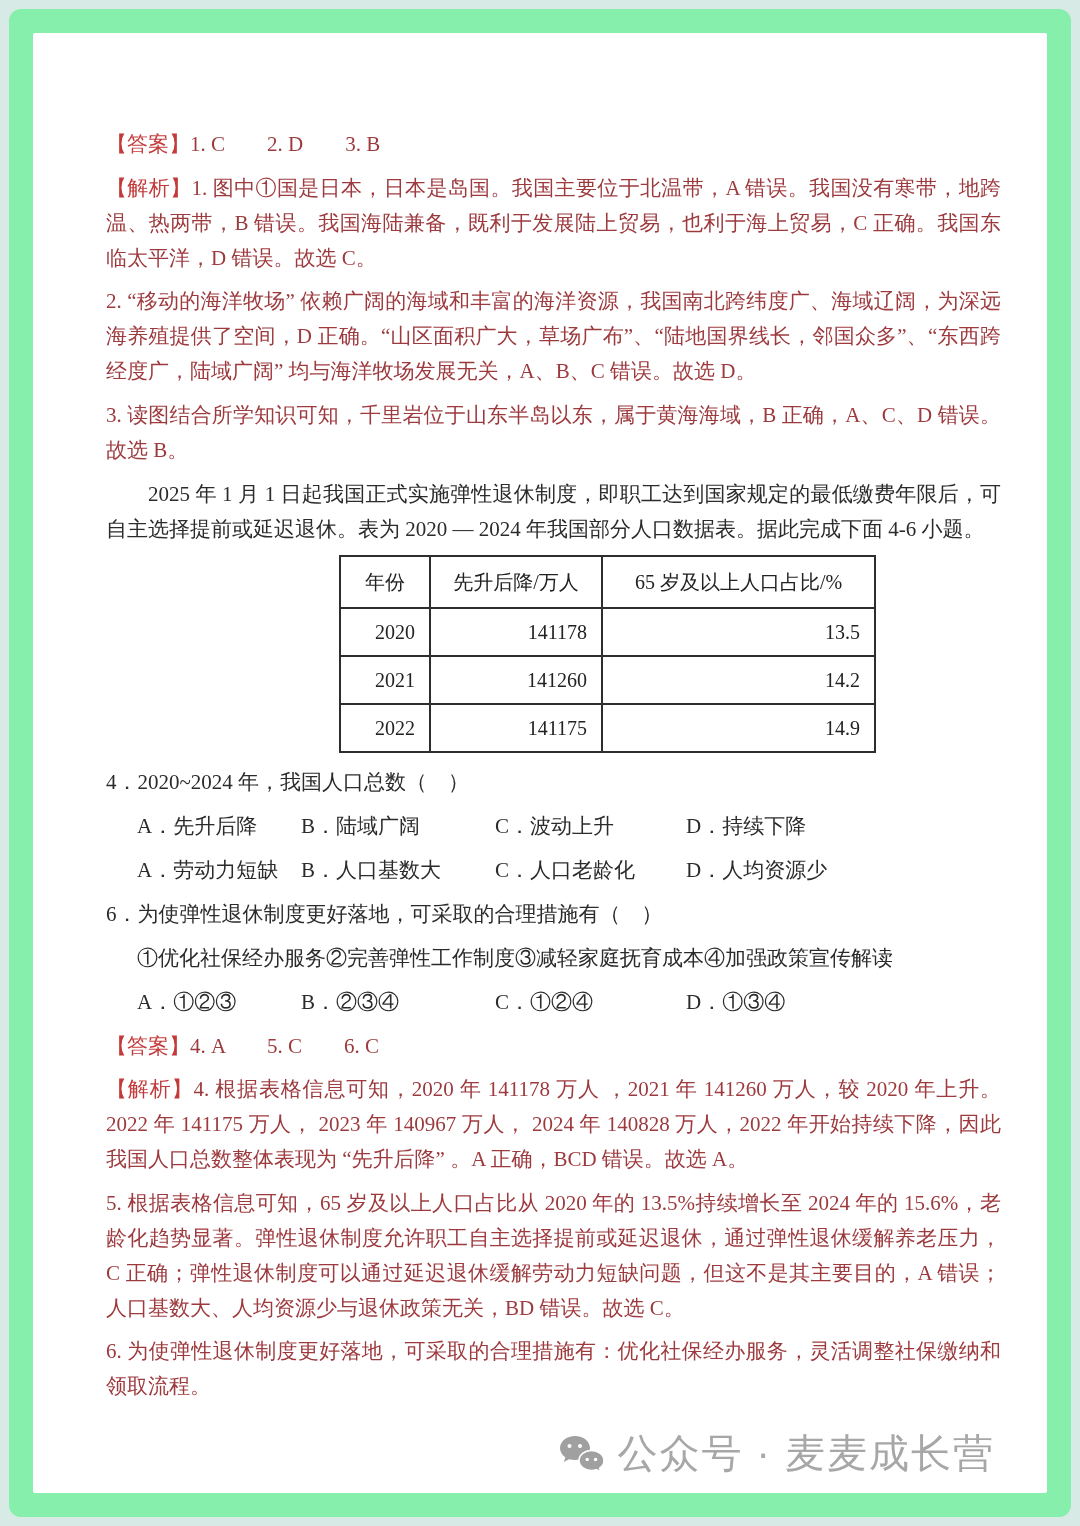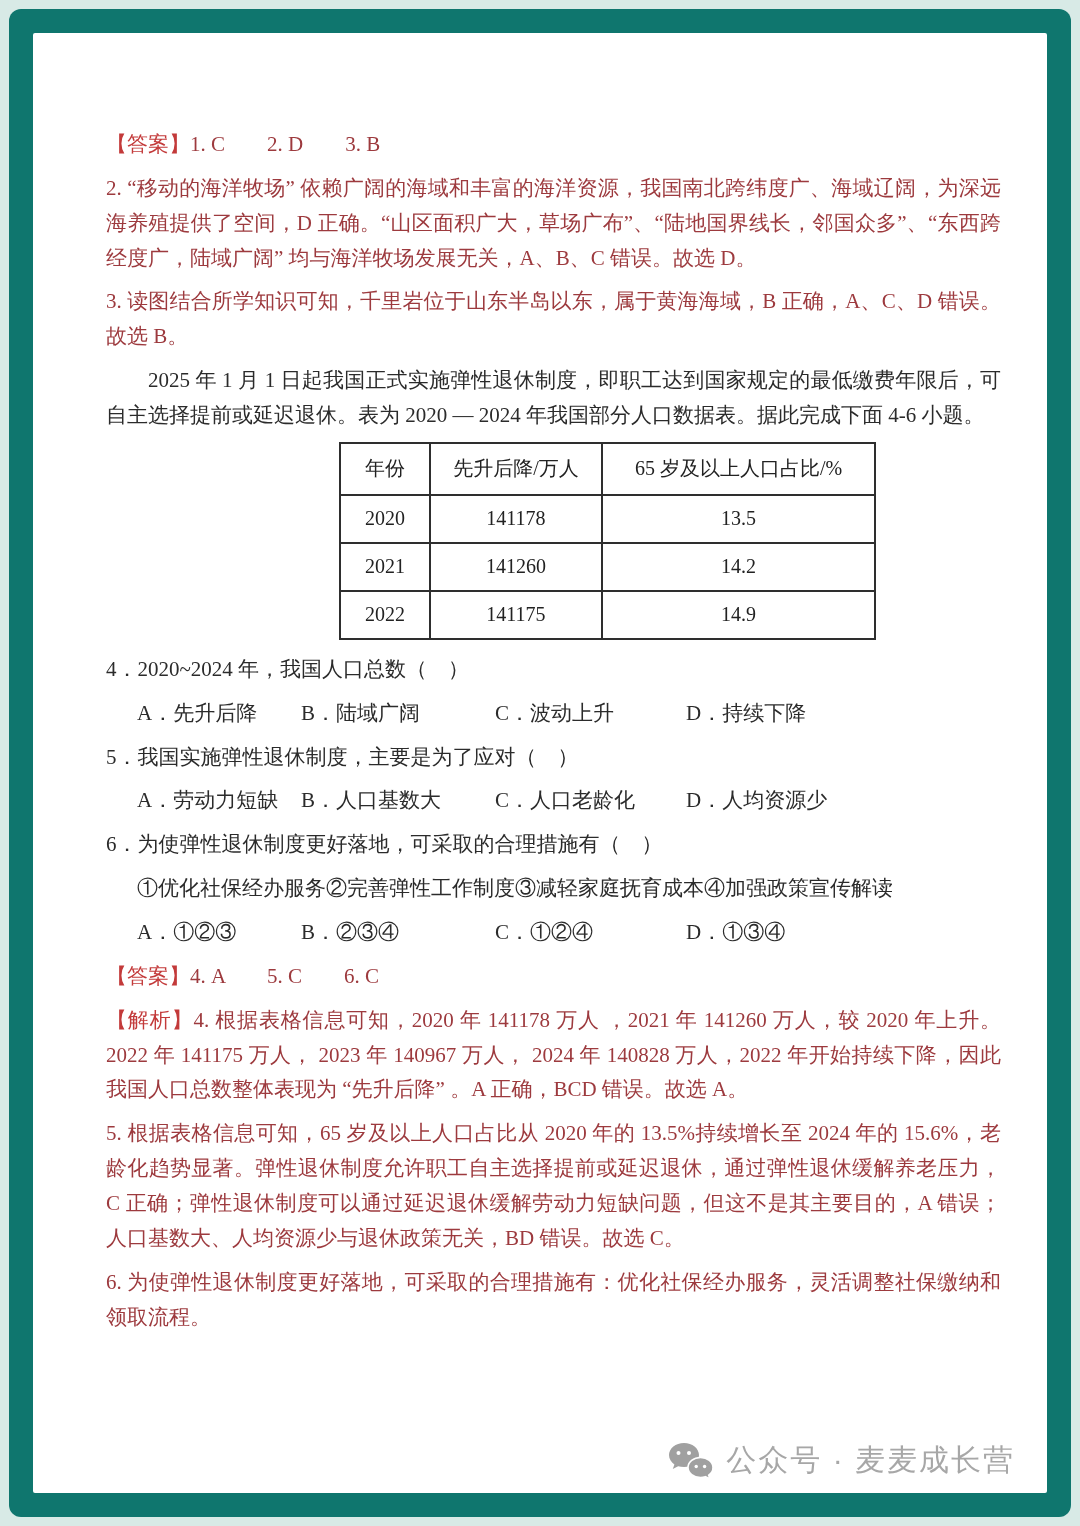--- a/index.html
+++ b/index.html
@@ -4,21 +4,21 @@
 <style>
   html, body {
     margin: 0; padding: 0;
     width: 1080px; height: 1526px;
     background: #d8eae6;
     overflow: hidden;
     font-family: "Liberation Serif", "DejaVu Serif", serif;
   }
   .frame {
     position: absolute; inset: 9px;
-    background: #0f766e;
+    background: #86efac;
     border-radius: 12px;
   }
   .paper {
     position: absolute; inset: 24px;
     background: #ffffff;
     border-radius: 2px;
   }
   .content {
     position: absolute;
     left: 73px; right: 46px; top: 94px;
@@ -40,57 +40,58 @@
     font-size: 20px;
     color: #222;
   }
   table.pop th, table.pop td {
     border: 2px solid #2e2e2e;
     text-align: center;
     font-weight: normal;
     padding: 0 14px;
   }
   table.pop thead th { height: 50px; }
-  table.pop tbody td { height: 46px; }
+  table.pop tbody td { height: 46px; text-align: right; }
   table.pop th:nth-child(1), table.pop td:nth-child(1) { width: 60px; }
   table.pop th:nth-child(2), table.pop td:nth-child(2) { width: 142px; }
   table.pop th:nth-child(3), table.pop td:nth-child(3) { width: 243px; }
 
   
   .options {
     display: grid;
     grid-template-columns: 164px 194px 191px auto;
     padding-left: 31px;
     margin: 0 0 9px 0;
   }
   .sub { padding-left: 31px; margin: 0 0 5px 0; }
   .q { margin-bottom: 5px; }
 
   
   .watermark {
     position: absolute;
-    right: 32px; bottom: 12px;
+    right: 52px; bottom: 12px;
     display: flex; align-items: center; gap: 12px;
     color: #a7a7a7;
     font-family: "Liberation Sans", sans-serif;
-    font-size: 30px;
+    font-size: 40px;
     letter-spacing: 2px;
   }
   .watermark svg { display: block; }
 </style>
 </head>
 <body>
 
 <div class="frame">
   <div class="paper">
 
     <div class="content">
 
       <p class="red ansline"><span class="marker">【答案】</span><span>1. C　　2. D　　3. B</span></p>
 
+      <p class="red just"><span class="marker">【解析】</span><span>1. 图中①国是日本，日本是岛国。我国主要位于北温带，A 错误。我国没有寒带，地跨温、热两带，B 错误。我国海陆兼备，既利于发展陆上贸易，也利于海上贸易，C 正确。我国东临太平洋，D 错误。故选 C。</span></p>
       <p class="red just">2. “移动的海洋牧场” 依赖广阔的海域和丰富的海洋资源，我国南北跨纬度广、海域辽阔，为深远海养殖提供了空间，D 正确。“山区面积广大，草场广布”、“陆地国界线长，邻国众多”、“东西跨经度广，陆域广阔” 均与海洋牧场发展无关，A、B、C 错误。故选 D。</p>
       <p class="red just">3. 读图结合所学知识可知，千里岩位于山东半岛以东，属于黄海海域，B 正确，A、C、D 错误。故选 B。</p>
 
       <p class="just indent">2025 年 1 月 1 日起我国正式实施弹性退休制度，即职工达到国家规定的最低缴费年限后，可自主选择提前或延迟退休。表为 2020 — 2024 年我国部分人口数据表。据此完成下面 4-6 小题。</p>
 
       <table class="pop">
         <thead>
           <tr>
             <th>年份</th>
             <th>先升后降/万人</th>
@@ -117,21 +118,20 @@
       </table>
 
       <p class="q">4．2020~2024 年，我国人口总数（　）</p>
       <div class="options">
         <span>A．先升后降</span>
         <span>B．陆域广阔</span>
         <span>C．波动上升</span>
         <span>D．持续下降</span>
       </div>
 
-      <p class="q">5．我国实施弹性退休制度，主要是为了应对（　）</p>
       <div class="options">
         <span>A．劳动力短缺</span>
         <span>B．人口基数大</span>
         <span>C．人口老龄化</span>
         <span>D．人均资源少</span>
       </div>
 
       <p class="q">6．为使弹性退休制度更好落地，可采取的合理措施有（　）</p>
       <p class="sub">①优化社保经办服务②完善弹性工作制度③减轻家庭抚育成本④加强政策宣传解读</p>
       <div class="options">

